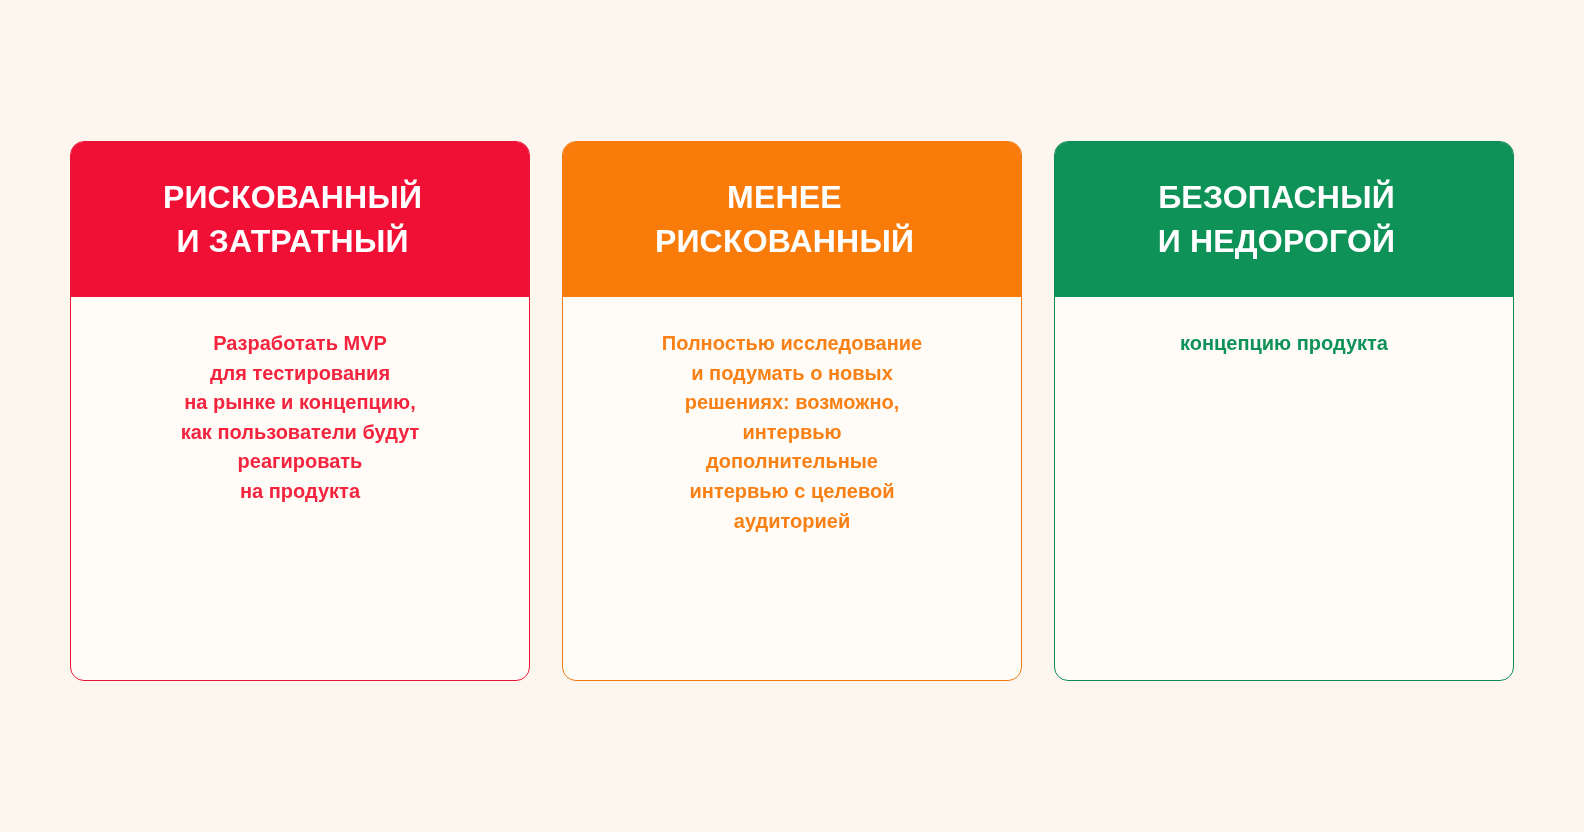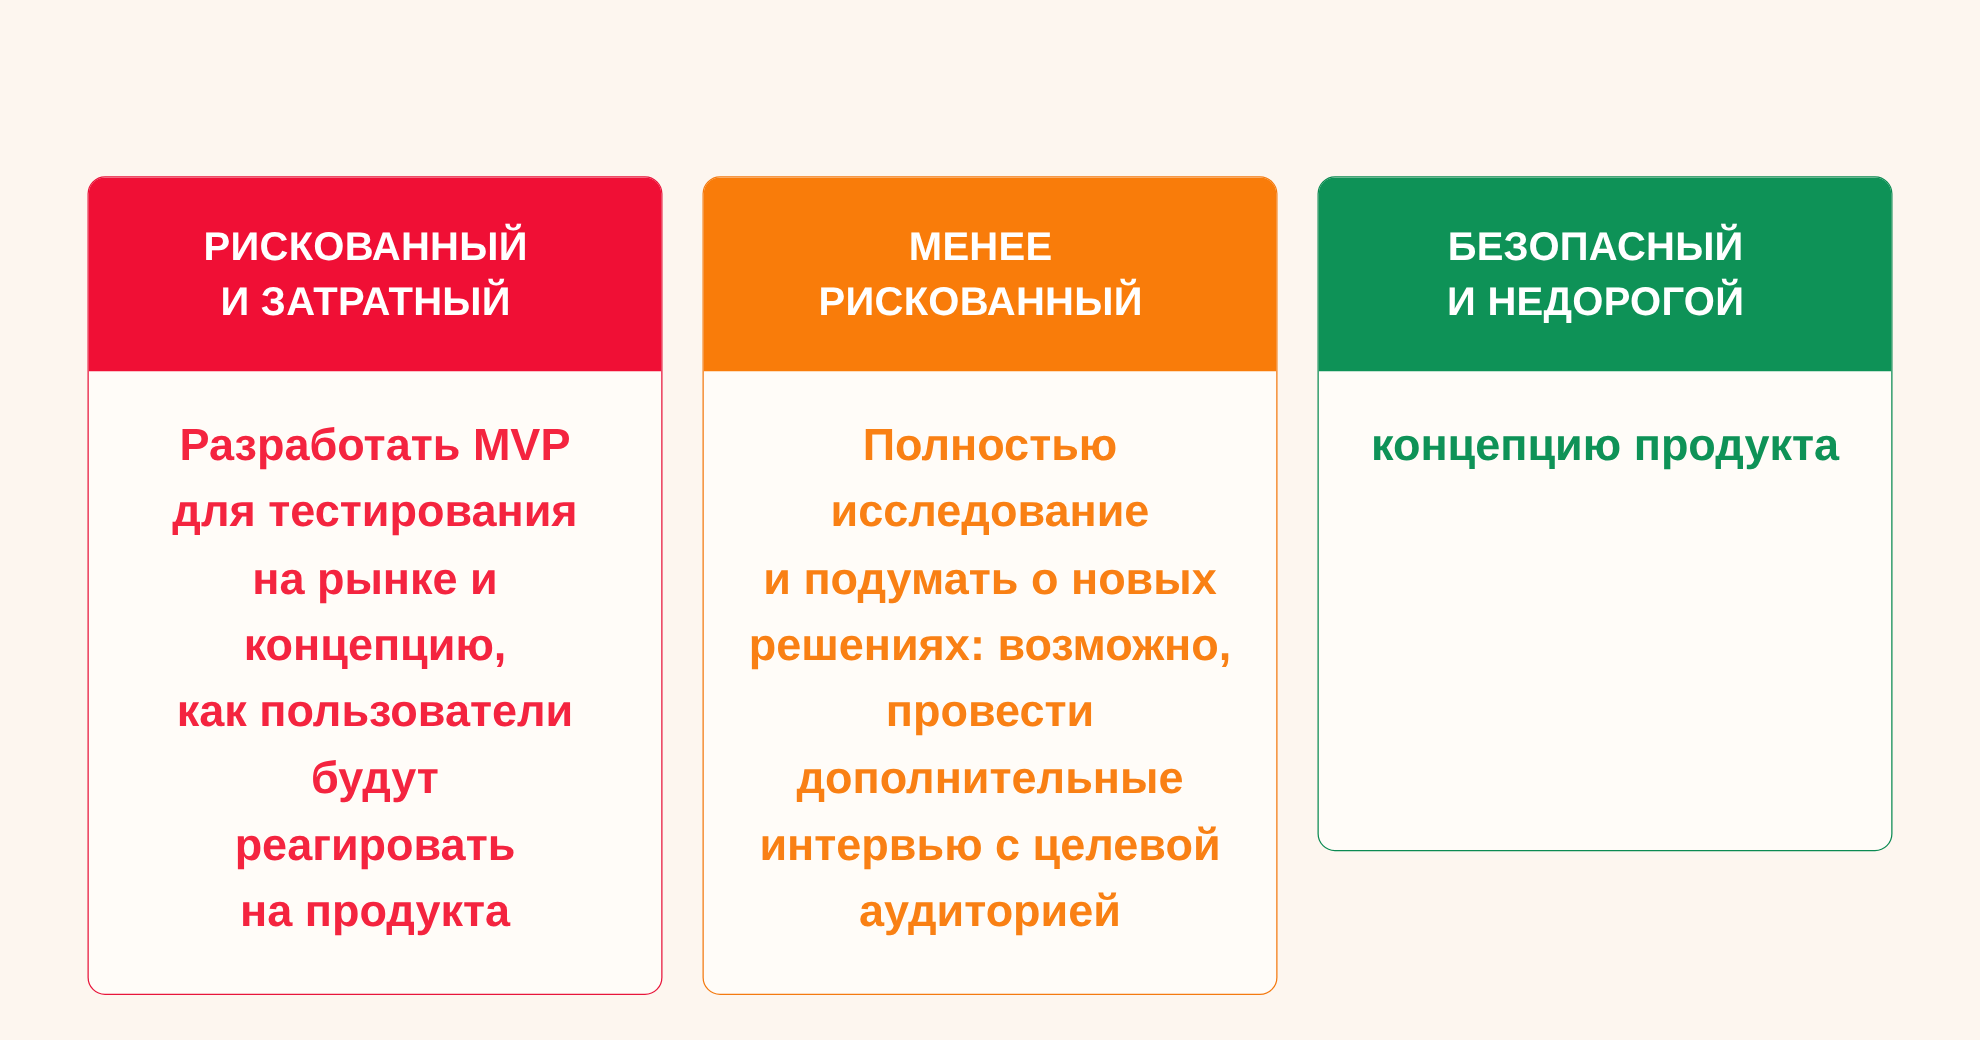--- a/index.html
+++ b/index.html
@@ -48,21 +48,21 @@
     min-height: 155px;
     display: flex;
     align-items: center;
     justify-content: center;
   }
   .card-body {
     flex: 1;
     box-sizing: border-box;
     padding: 32px 26px 40px 26px;
     text-align: center;
-    font-size: 36px;
+    font-size: 20px;
     font-weight: bold;
     line-height: 1.48;
   }
   
   .card.risky { border-color: #E8153B; }
   .card.risky .card-header { background: #F00F35; }
   .card.risky .card-body { color: #F4243F; }
 
   .card.medium { border-color: #F47A10; }
   .card.medium .card-header { background: #F97C0A; }
@@ -101,21 +101,21 @@
     <div class="card-header">
       <span>
         <span class="header-line">МЕНЕЕ</span>
         <span class="header-line">РИСКОВАННЫЙ</span>
       </span>
     </div>
     <div class="card-body">
       <span class="body-line">Полностью исследование</span>
       <span class="body-line">и подумать о новых</span>
       <span class="body-line">решениях: возможно,</span>
-      <span class="body-line">провести</span>
+      <span class="body-line">интервью</span>
       <span class="body-line">дополнительные</span>
       <span class="body-line">интервью с целевой</span>
       <span class="body-line">аудиторией</span>
     </div>
   </div>
 
   <div class="card safe">
     <div class="card-header">
       <span>
         <span class="header-line">БЕЗОПАСНЫЙ</span>

